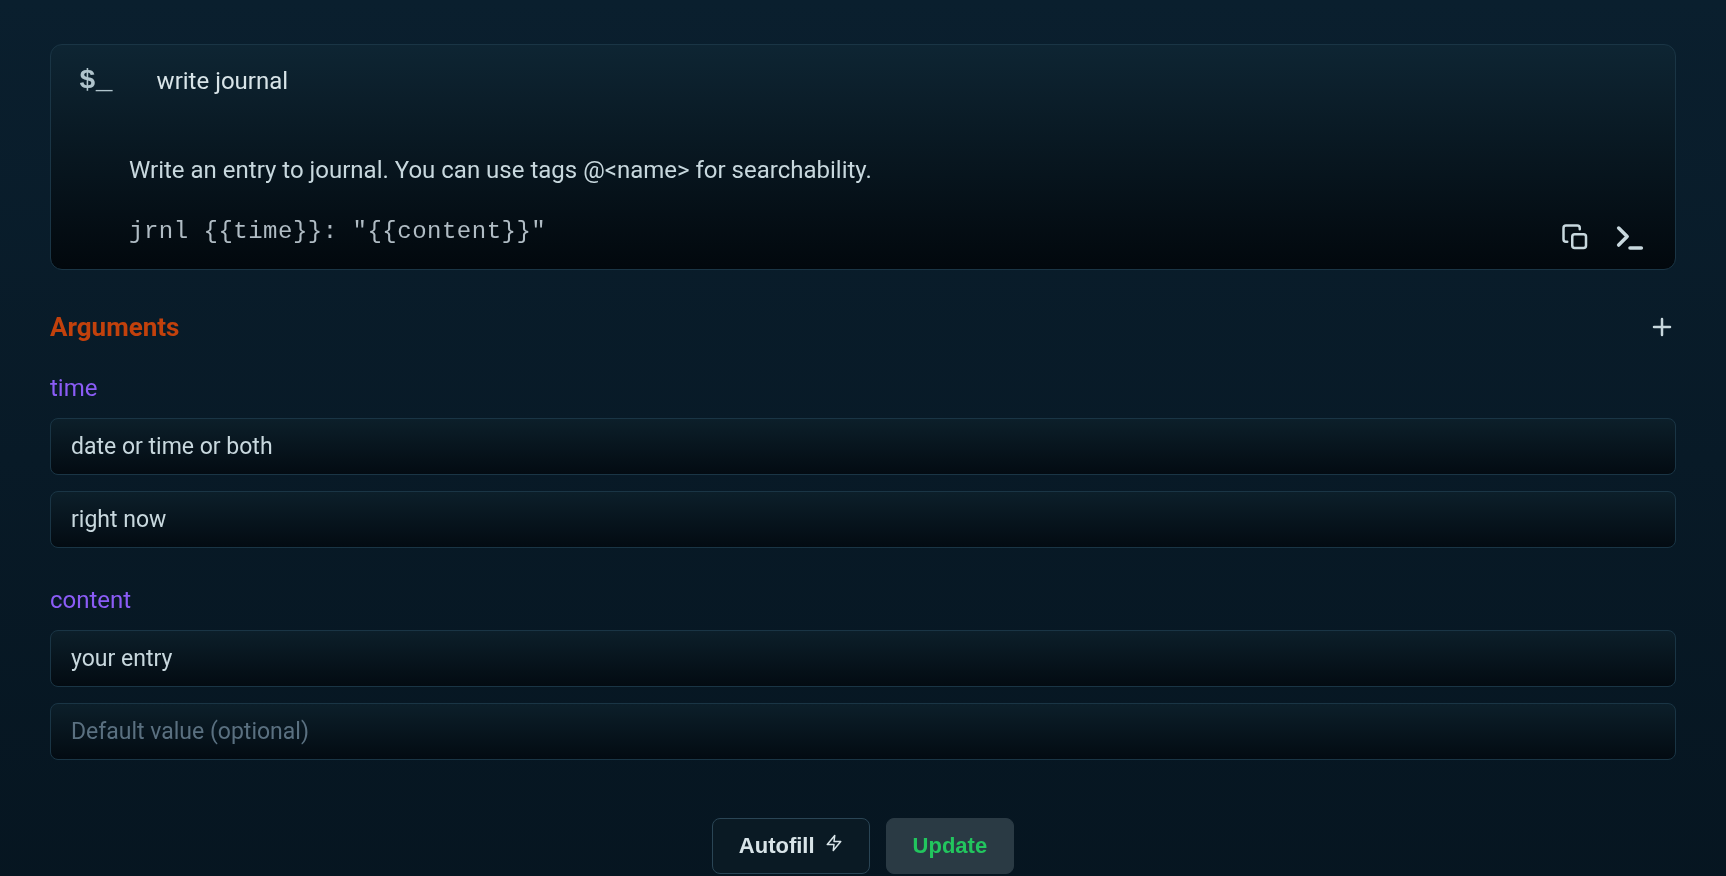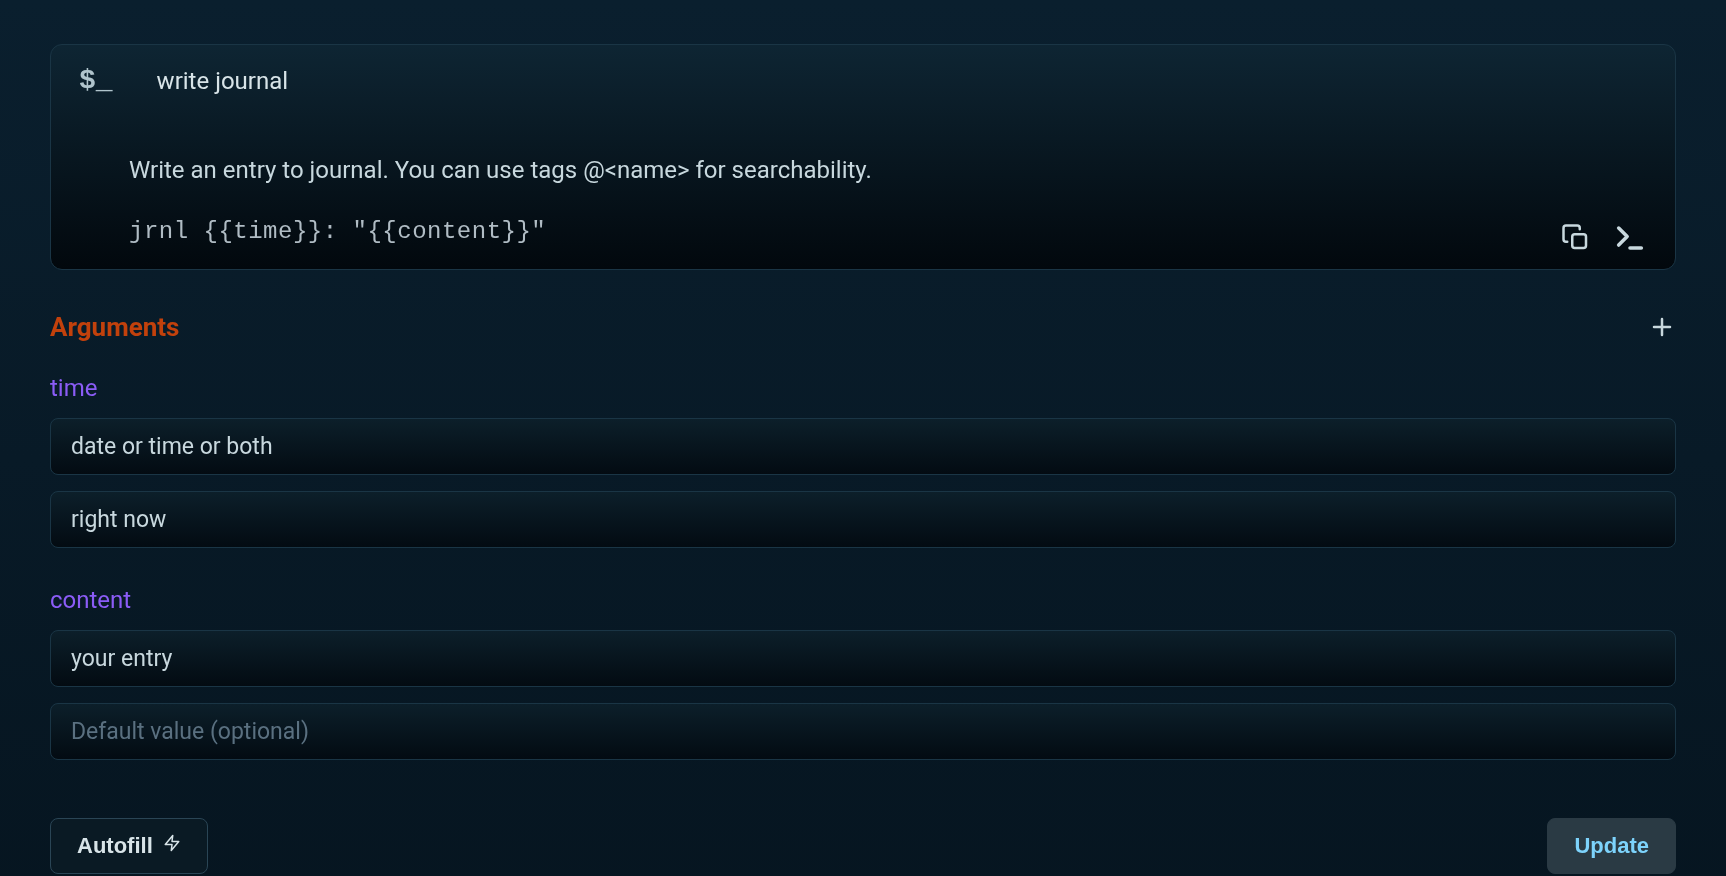--- a/index.html
+++ b/index.html
@@ -140,21 +140,21 @@
       outline: none;
       font-family: inherit;
     }
     
     .argument-input::placeholder {
       color: #5a7080;
     }
     
     .footer-actions {
       display: flex;
-      justify-content: space-between;
+      justify-content: center;
       gap: 16px;
       margin-top: 58px;
     }
     
     .btn {
       padding: 14px 26px;
       border-radius: 8px;
       font-size: 22px;
       font-weight: 600;
       cursor: pointer;
@@ -164,21 +164,21 @@
       border: 1px solid #2a4555;
     }
     
     .btn-autofill {
       background: #0a1a24;
       color: #d8e4e8;
     }
     
     .btn-update {
       background: #2a3a44;
-      color: #7dd3fc;
+      color: #22c55e;
       border-color: #2a3a44;
     }
     
     .lightning-icon {
       font-size: 18px;
     }
   </style>
 </head>
 <body>
 

